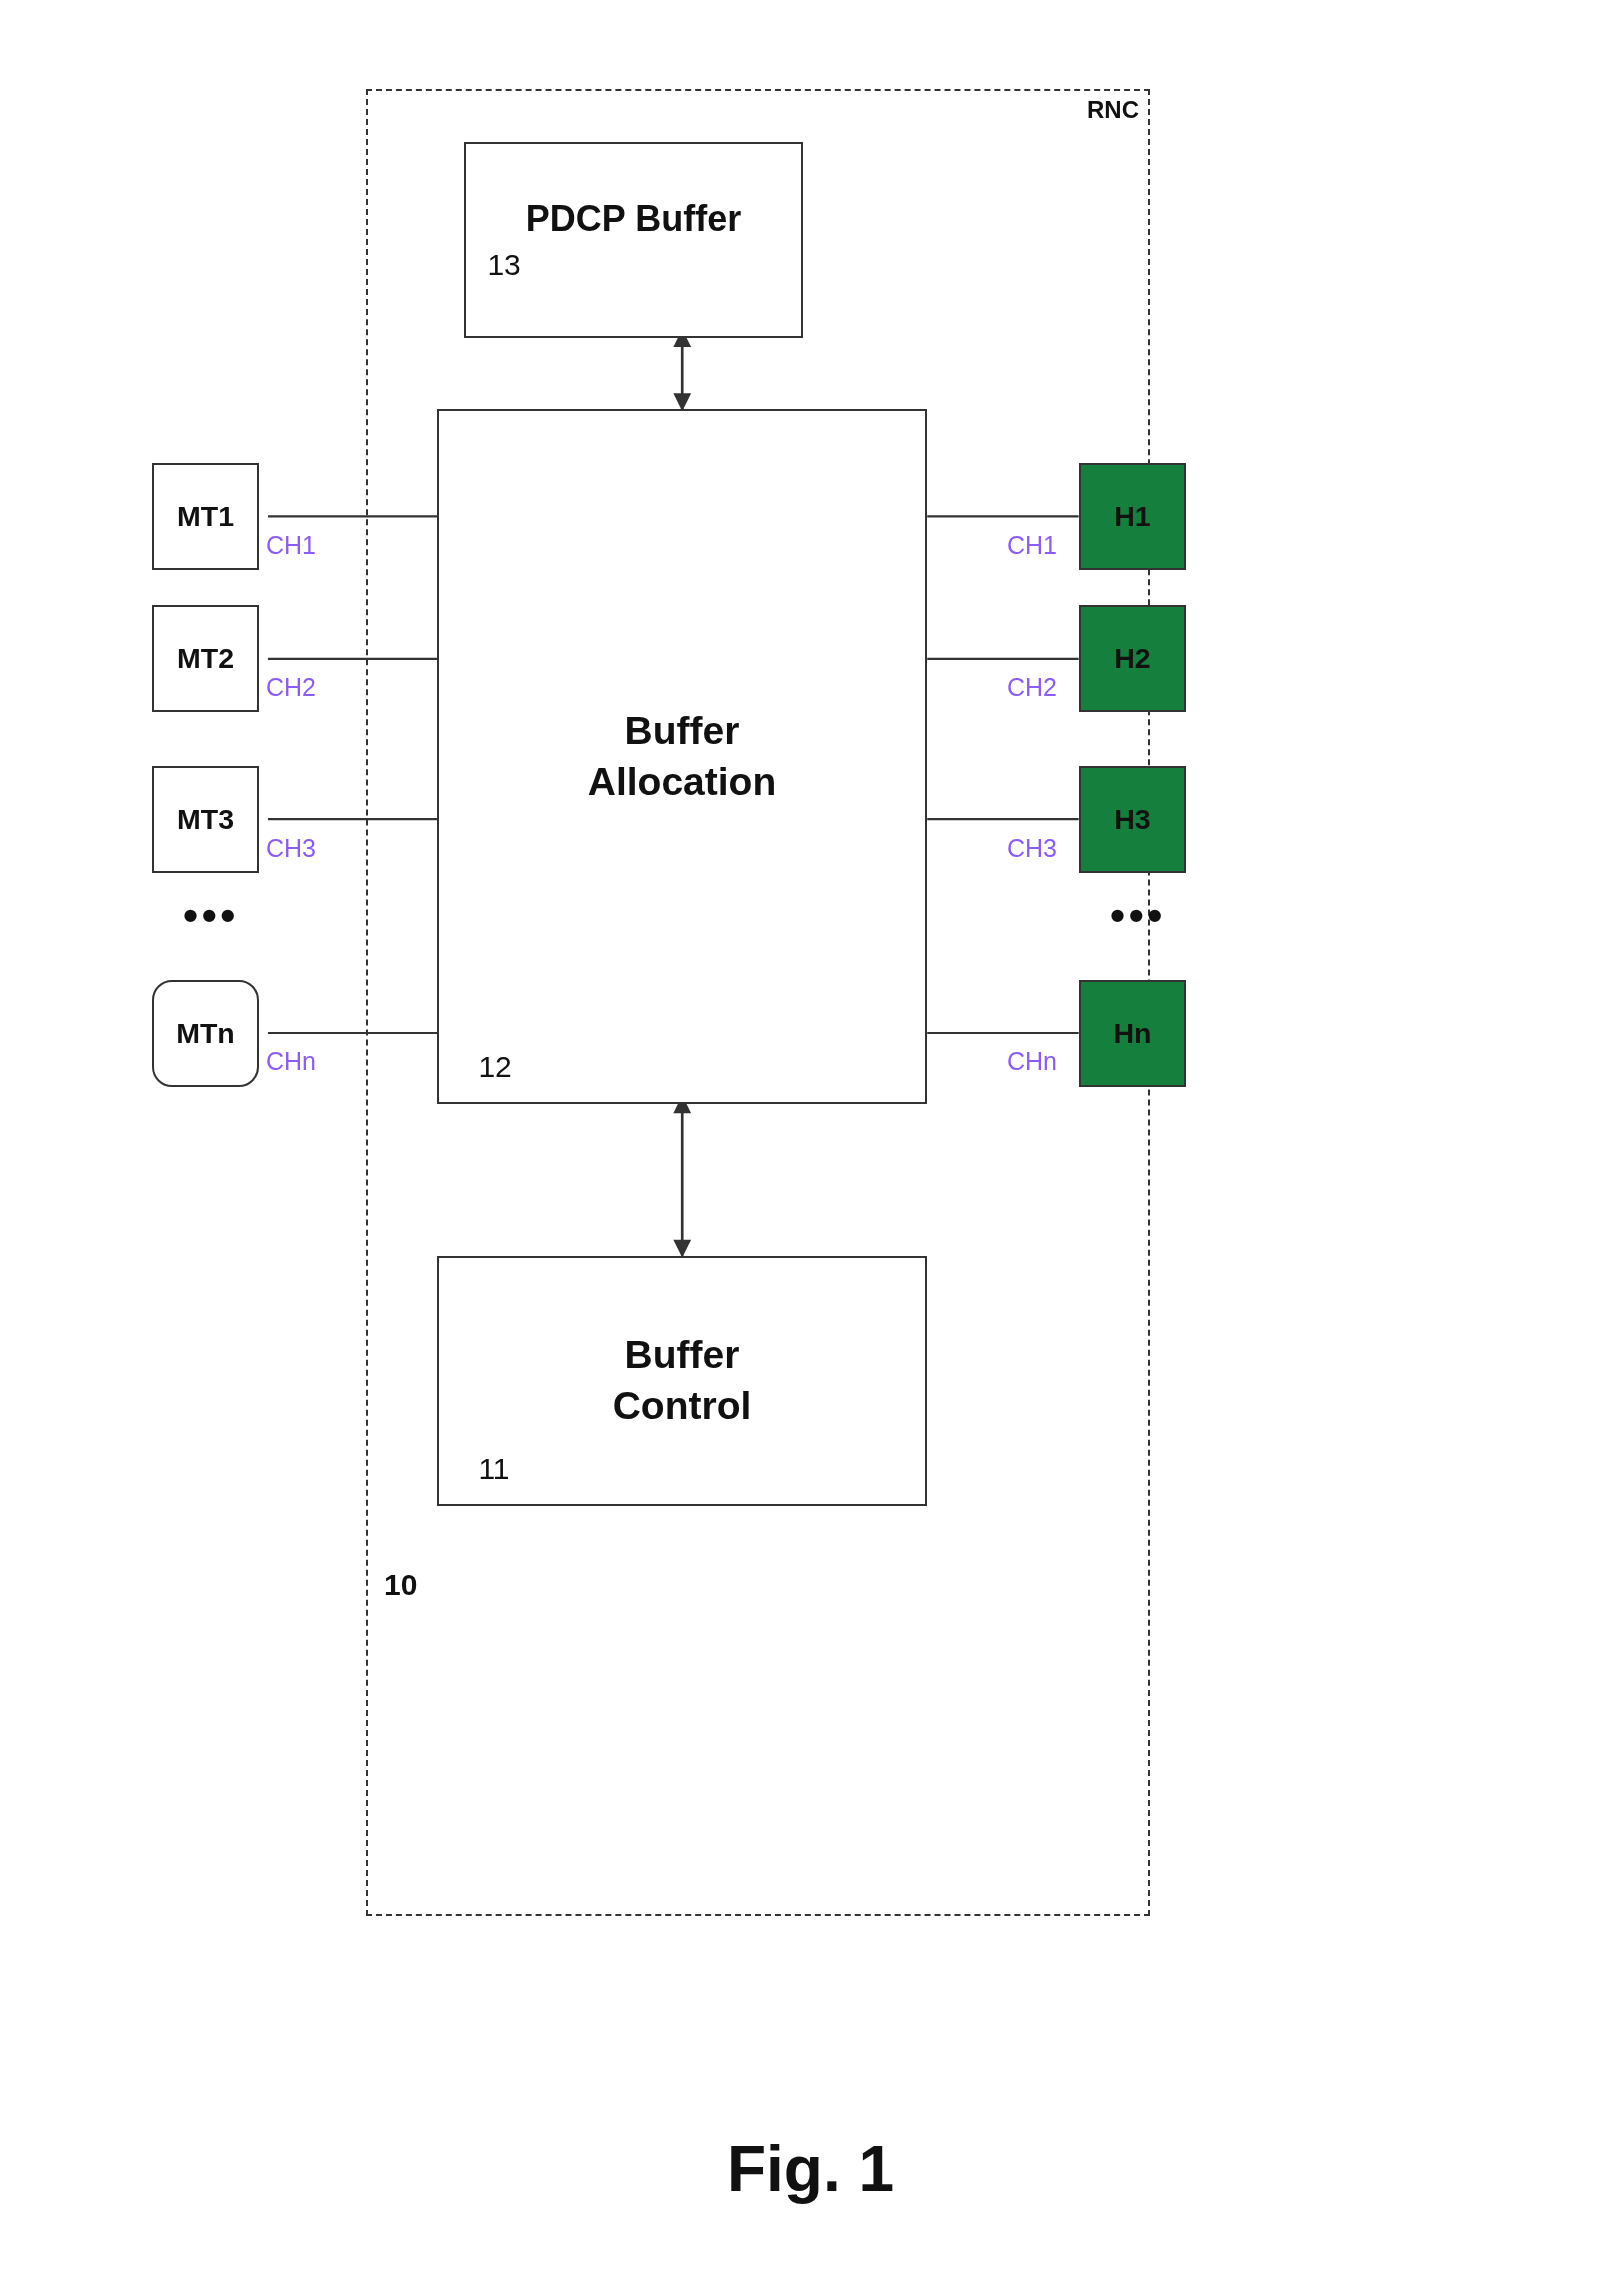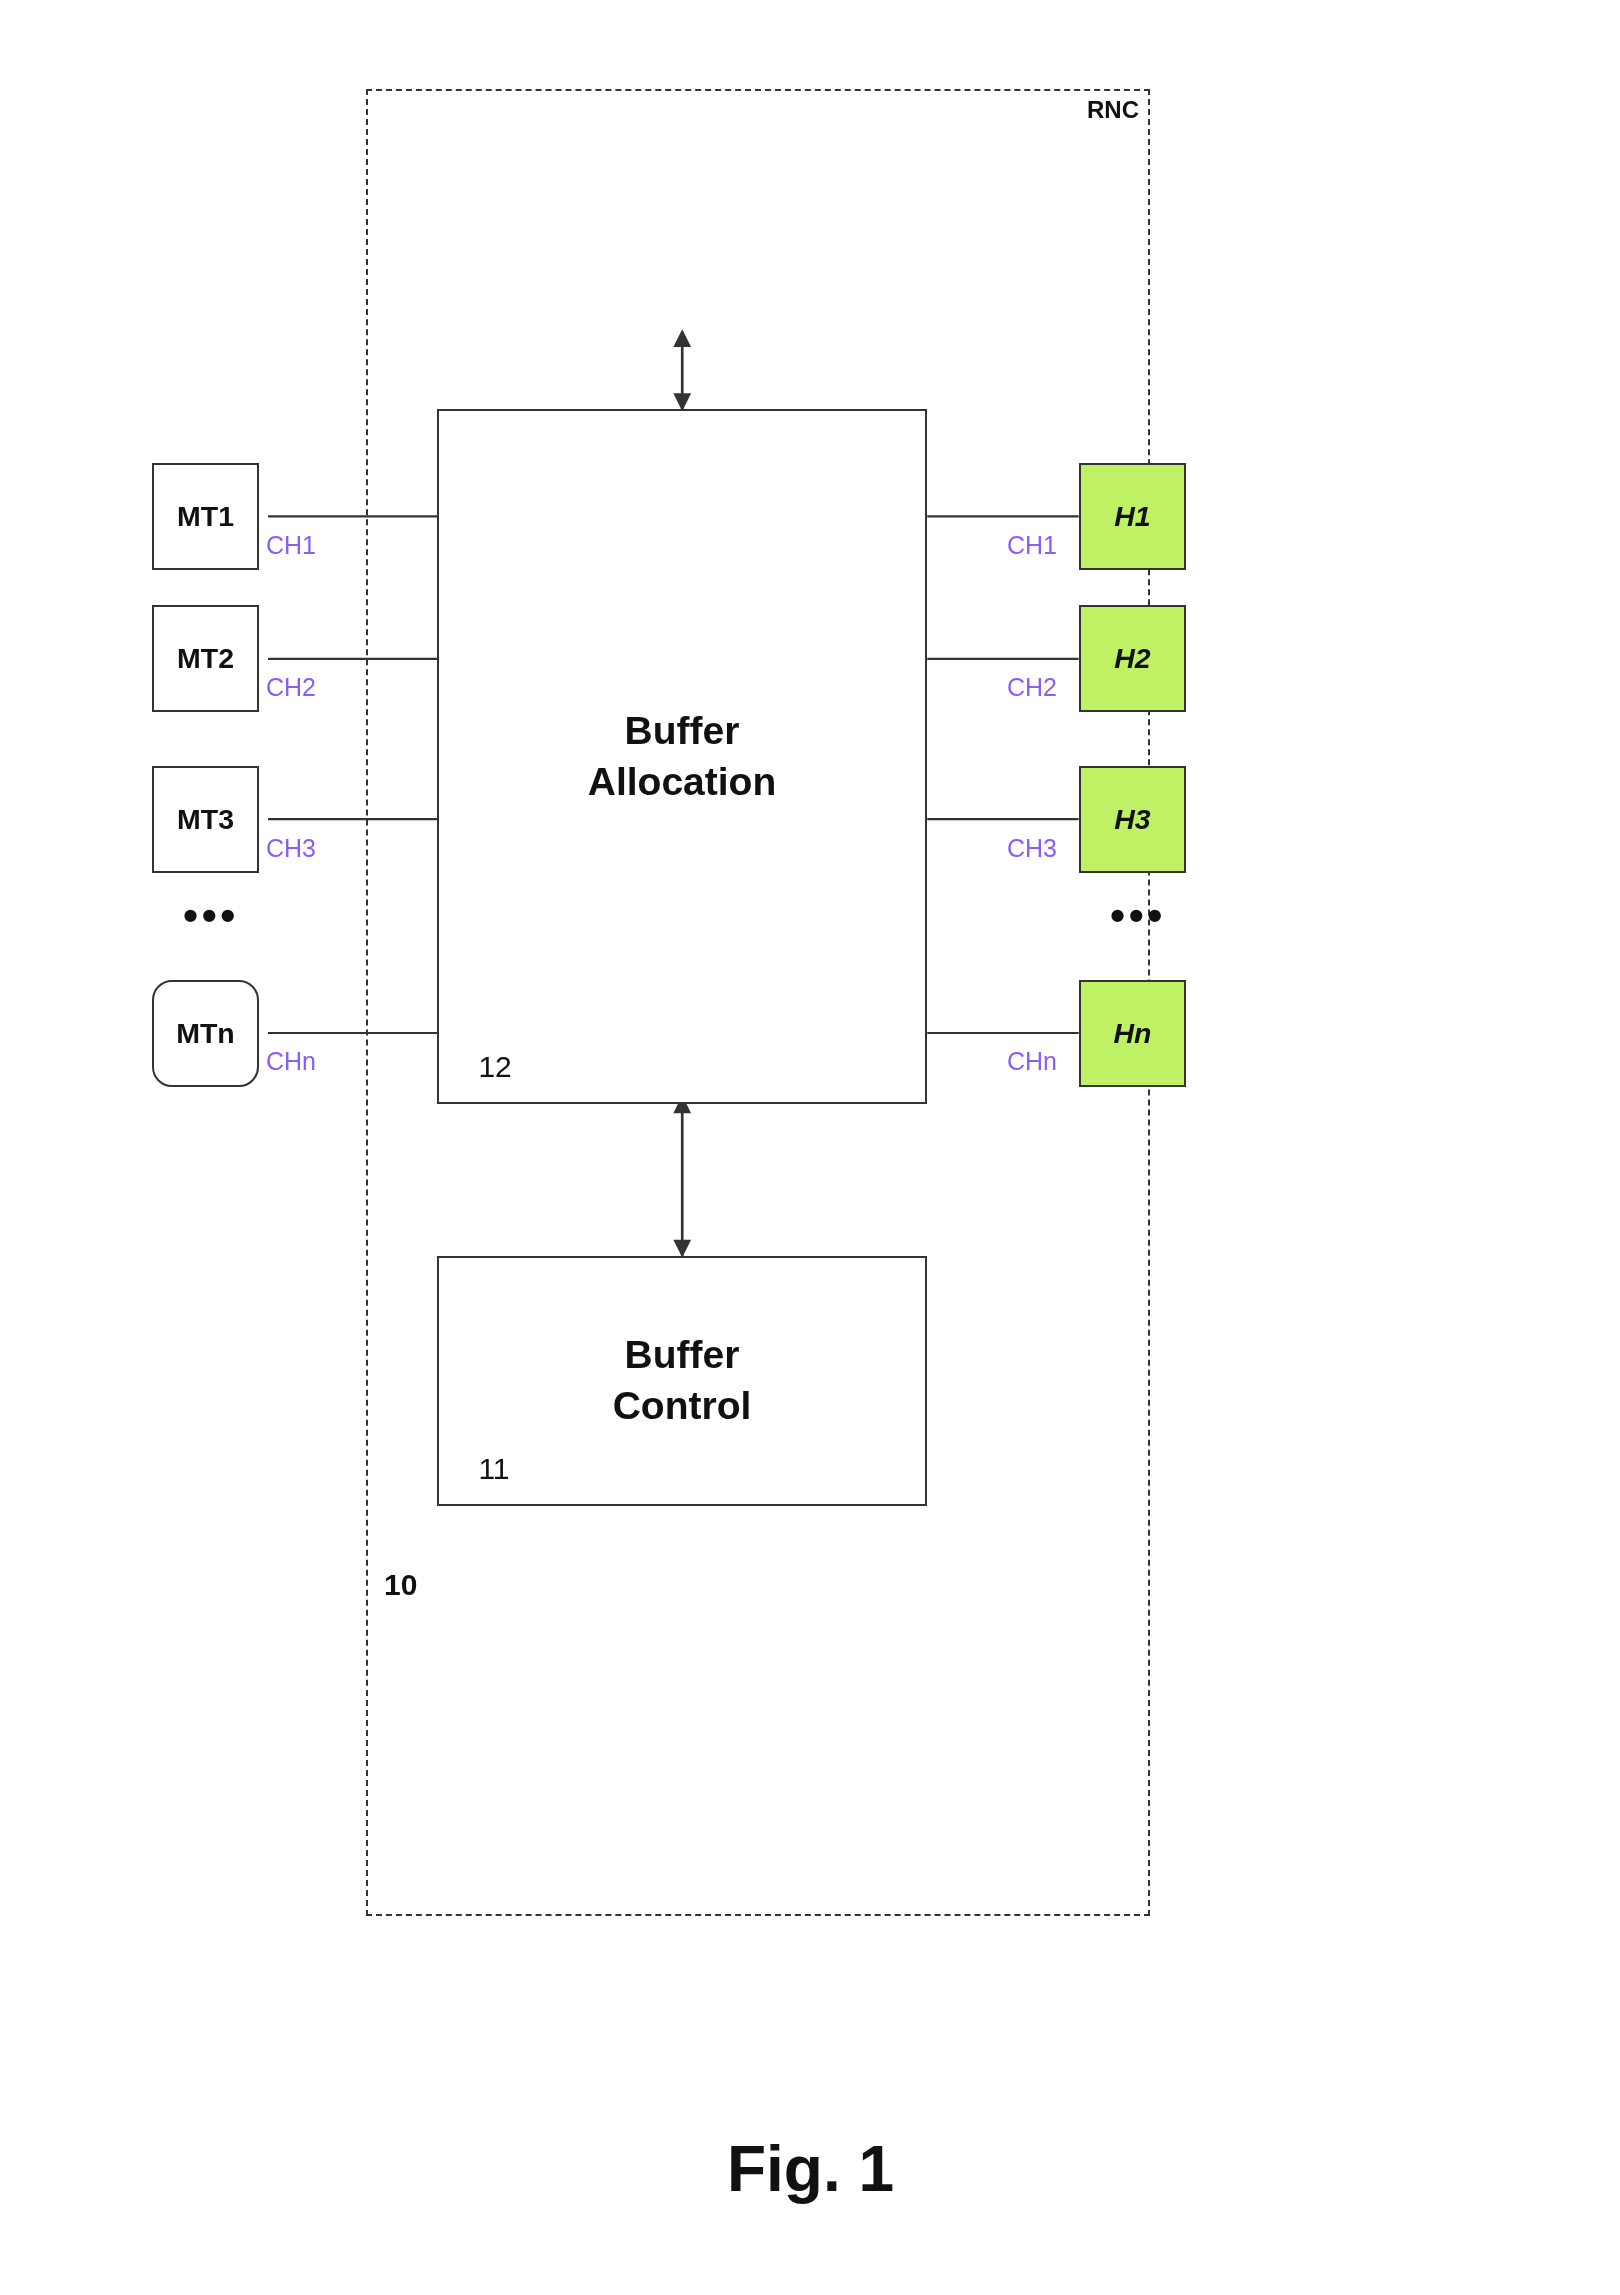--- a/index.html
+++ b/index.html
@@ -135,28 +135,27 @@
       font-size: 28.5px;
       font-weight: bold;
       color: #111;
     }
     
     .h-box {
       position: absolute;
       width: 107px;
       height: 107px;
       border: 2.7px solid #333;
-      background: #bef264;
+      background: #15803d;
       display: flex;
       justify-content: center;
       align-items: center;
       font-size: 28.5px;
       font-weight: bold;
       color: #111;
-      font-style: italic;
     }
     
     .ch-label {
       position: absolute;
       font-size: 25px;
       color: #8b5cf6;
       margin-top: 41px;
     }
     
     .dots {
@@ -209,20 +208,24 @@
     <line x1="890" y1="860" x2="1060" y2="860" stroke="#333" stroke-width="2.5"></line>
 
     <line x1="890" y1="1100" x2="1060" y2="1100" stroke="#333" stroke-width="2.5"></line>
 
   </svg>
 
   <div class="rnc-box"></div>
 
   <div class="rnc-label">RNC</div>
 
+  <div class="pdcp-box">
+    <span class="pdcp-label">PDCP Buffer</span>
+    <span class="pdcp-number">13</span>
+  </div>
 
   <div class="ba-box">
     <span class="ba-label">Buffer<br>Allocation</span>
     <span class="ba-number">12</span>
   </div>
 
   <div class="bc-box">
     <span class="bc-label">Buffer<br>Control</span>
     <span class="bc-number">11</span>
   </div>

